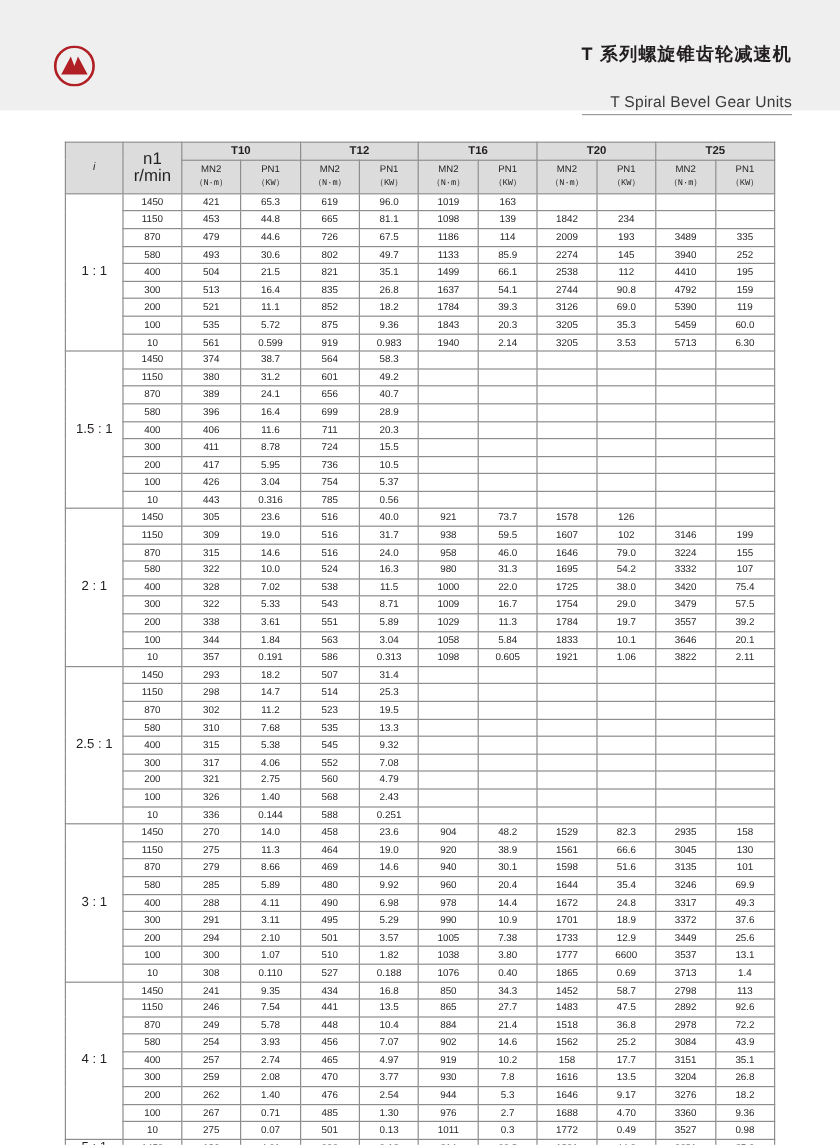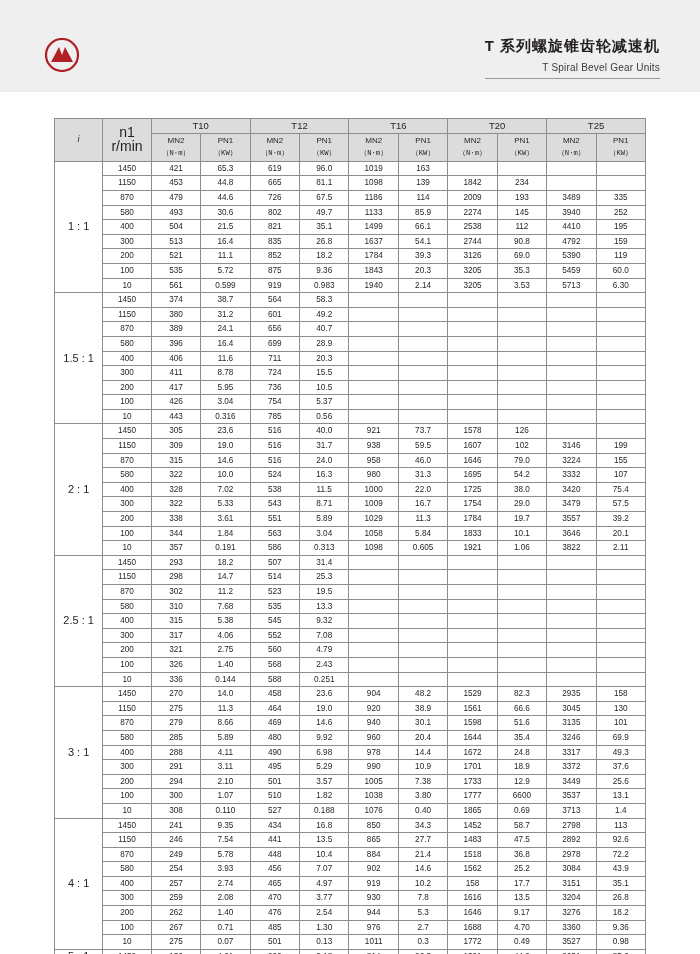--- a/index.html
+++ b/index.html
@@ -21,21 +21,21 @@
     position:absolute;left:40px;top:38px;width:44px;height:34px;
   }
   .title-wrap{
     position:absolute;right:40px;top:36px;text-align:right;
   }
   .title-cn{
     font-size:15px;font-weight:bold;letter-spacing:1px;color:#231f20;
     line-height:20px;white-space:nowrap;
   }
   .title-en{
-    font-size:10px;color:#3a3a3a;line-height:16px;margin-top:4px;
+    font-size:13px;color:#3a3a3a;line-height:16px;margin-top:21px;
     letter-spacing:.2px;white-space:nowrap;
   }
   .title-rule{
     margin-top:2px;border-bottom:1px solid #9a9a9a;width:100%;
   }
 
   
   .table-wrap{
     position:absolute;left:54px;top:118px;width:592px;
   }
@@ -48,21 +48,21 @@
     text-align:center;
     vertical-align:middle;
     padding:0;
     height:13.6px;
     line-height:13.6px;
     font-weight:normal;
   }
   thead th{background:#dcdcdc;}
   .h-i{width:48px;font-style:italic;font-size:9px;}
   .h-n1{width:48px;font-size:14px;}
-  .h-grp{font-size:9.5px;font-weight:normal;}
+  .h-grp{font-size:9.5px;font-weight:bold;}
   .sub{font-size:8px;}
   .sub .unit{font-size:7.2px;font-family:Liberation Mono, monospace;}
   .cell-mn{width:49px;}
   .cell-pn{width:49px;}
   .ratio{
     font-size:11px;font-weight:normal;
   }
   .grp-sep td,.grp-sep th{border-top:1px solid #8d8d8d;}
 </style>
 </head>

